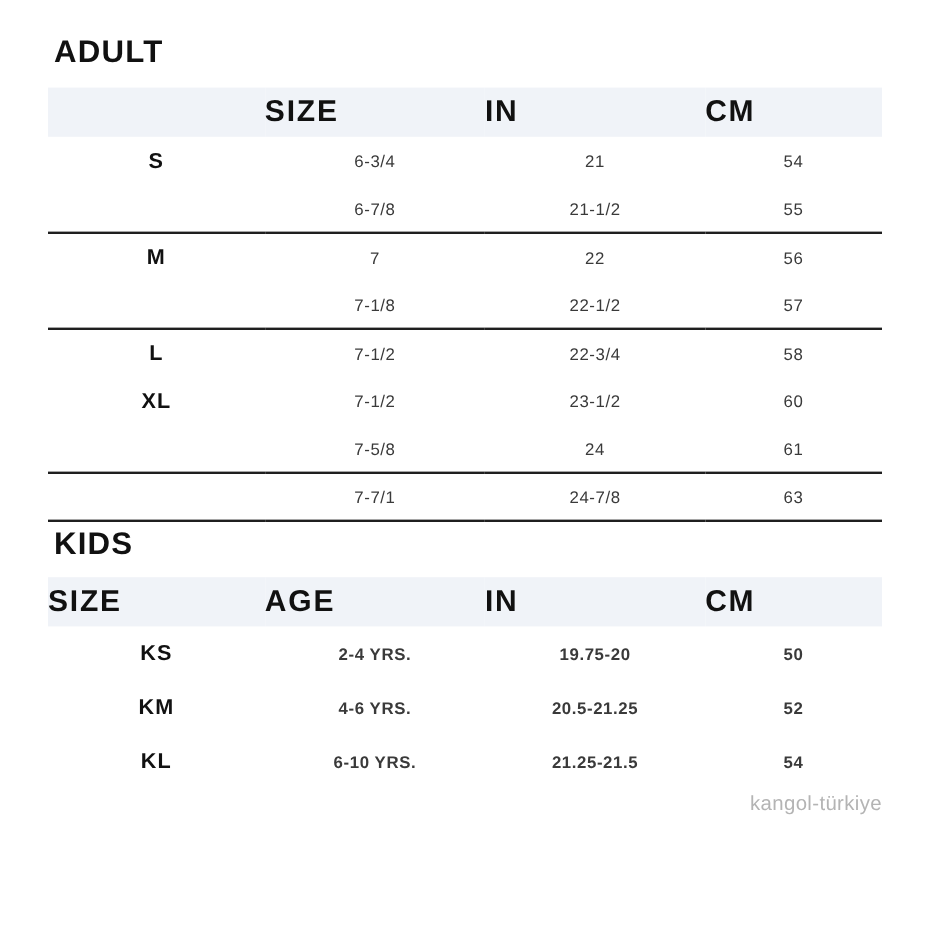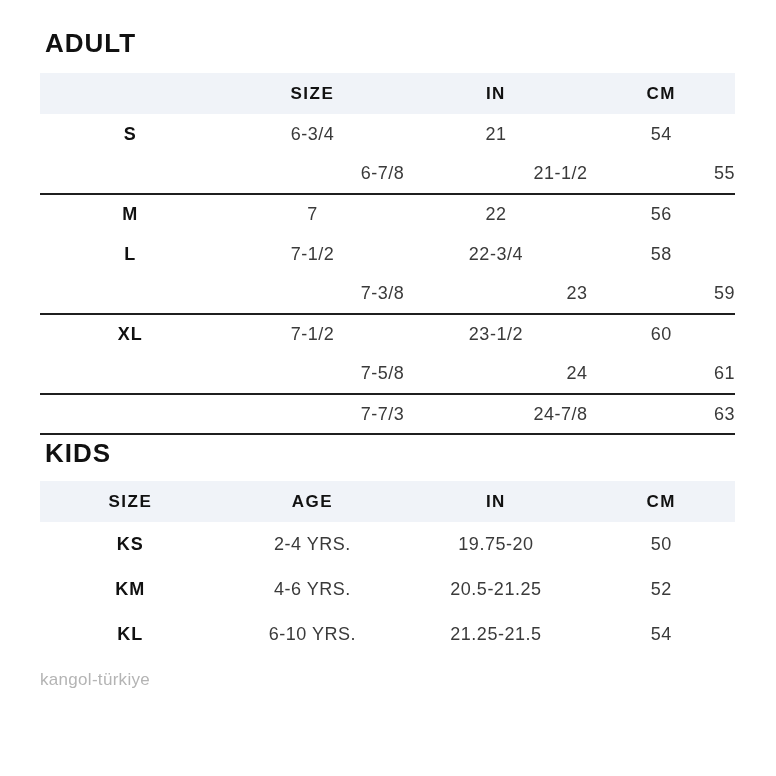--- a/index.html
+++ b/index.html
@@ -36,47 +36,47 @@
     border-collapse: collapse;
     table-layout: fixed;
   }
   col.c1 { width: 26%; }
   col.c2 { width: 26.4%; }
   col.c3 { width: 26.4%; }
   col.c4 { width: 21.2%; }
   thead th {
     background: var(--header-band);
     height: 41px;
-    font-size: 17px;
+    font-size: 25px;
     font-weight: 800;
     letter-spacing: 1.5px;
     color: var(--heading);
-    text-align: center;
+    text-align: left;
     vertical-align: middle;
   }
   td {
     height: 40px;
     text-align: center;
     vertical-align: middle;
-    font-size: 18px;
+    font-size: 14px;
     font-weight: 300;
     letter-spacing: 0.5px;
     color: var(--text);
   }
-  .kids-table td { height: 45px; }
+  .kids-table td { height: 45px; font-weight: bold; }
   td.label-col {
     font-weight: 800;
     letter-spacing: 1px;
     color: var(--heading);
     font-size: 18px;
   }
-  tr.group-end td { border-bottom: 2.5px solid var(--divider); text-align: right; }
+  tr.group-end td { border-bottom: 2.5px solid var(--divider); }
   .footer {
-    margin-top: 13px;
-    text-align: left;
+    margin-top: 3px;
+    text-align: right;
     font-size: 17px;
     color: var(--footer-text);
     letter-spacing: 0.3px;
   }
 </style>
 </head>
 <body>
 
 <div class="page">
 
@@ -109,47 +109,47 @@
           <td>6-7/8</td>
           <td>21-1/2</td>
           <td>55</td>
         </tr>
         <tr>
           <td class="label-col">M</td>
           <td>7</td>
           <td>22</td>
           <td>56</td>
         </tr>
+        <tr class="group-end">
+          <td class="label-col"></td>
+          <td>7-1/8</td>
+          <td>22-1/2</td>
+          <td>57</td>
+        </tr>
         <tr>
           <td class="label-col">L</td>
           <td>7-1/2</td>
           <td>22-3/4</td>
           <td>58</td>
-        </tr>
-        <tr class="group-end">
-          <td class="label-col"></td>
-          <td>7-3/8</td>
-          <td>23</td>
-          <td>59</td>
         </tr>
         <tr>
           <td class="label-col">XL</td>
           <td>7-1/2</td>
           <td>23-1/2</td>
           <td>60</td>
         </tr>
         <tr class="group-end">
           <td class="label-col"></td>
           <td>7-5/8</td>
           <td>24</td>
           <td>61</td>
         </tr>
         <tr class="group-end">
           <td class="label-col"></td>
-          <td>7-7/3</td>
+          <td>7-7/1</td>
           <td>24-7/8</td>
           <td>63</td>
         </tr>
       </tbody>
   </table>
 
   <div class="section-title kids">KIDS</div>
 
   <table class="kids-table">
     <colgroup>

